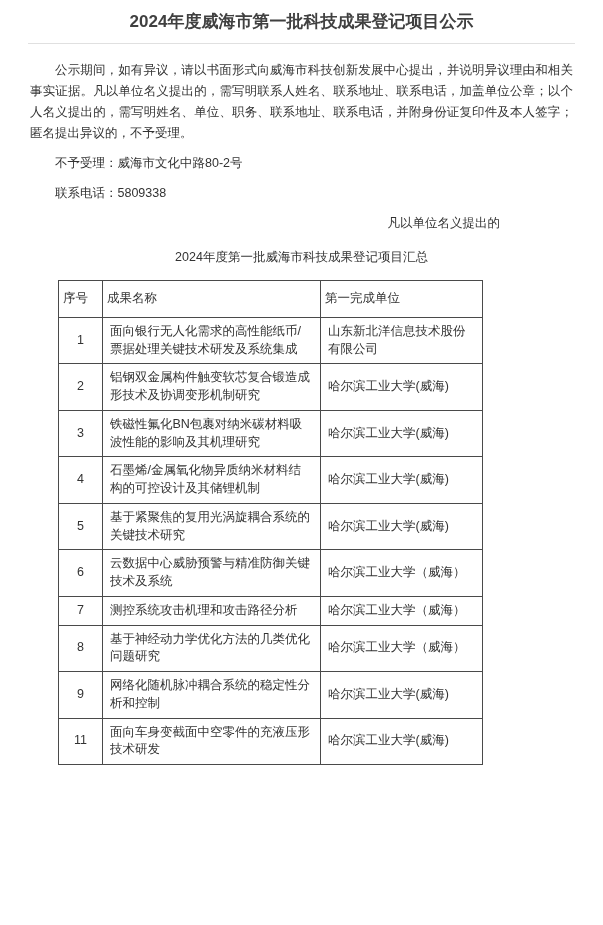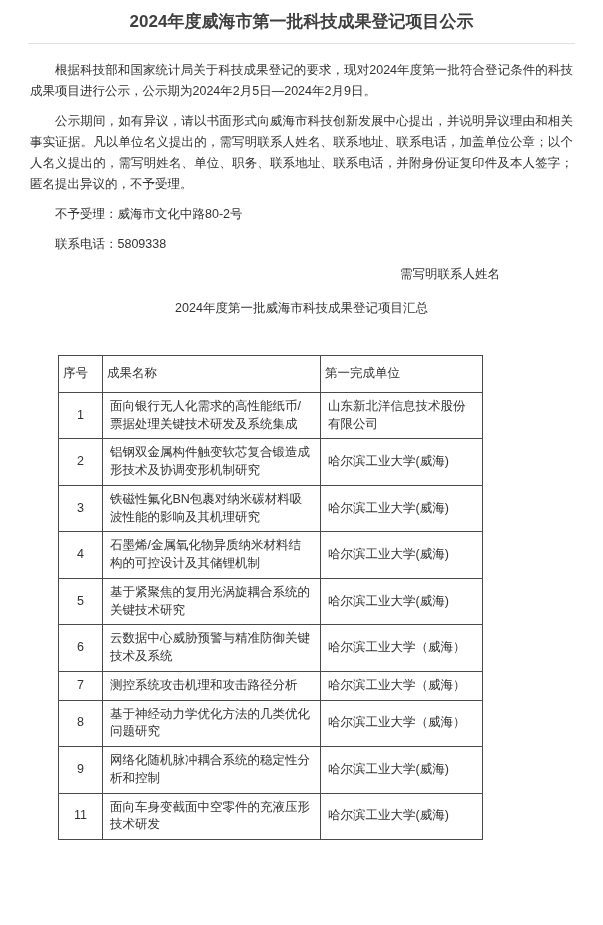--- a/index.html
+++ b/index.html
@@ -19,21 +19,21 @@
     display:flex; justify-content:center; gap:38px;
     font-size:11px; color:#999; padding:10px 0 8px 0; white-space:nowrap;
   }
   .meta-item { color:#999; }
   .font-size-ctrl span.sz { cursor:pointer; margin:0 1px; }
   .article-body { margin-top:16px; font-size:12.5px; line-height:1.68; color:#333; }
   .article-body p { text-indent:2em; margin-bottom:9px; text-align:justify; }
   .contact-line { text-indent:2em; margin-bottom:9px; font-size:12.5px; line-height:1.68; }
   .signature { text-align:right; padding-right:73px; font-size:12.5px; line-height:1.6; margin-top:6px; }
   .signature div { margin-bottom:7px; }
-  .table-title { text-align:center; font-size:12.5px; color:#333; margin:14px 0 36px 0; }
+  .table-title { text-align:center; font-size:12.5px; color:#333; margin:14px 0 12px 0; }
   .table-wrap { position:relative; width:424px; margin:0 auto 0 28px; }
   table.results {
     border-collapse:collapse; table-layout:fixed; width:424px;
     font-size:12.5px; color:#333;
   }
   table.results th, table.results td {
     border:1px solid #4a4a4a; padding:5px 7px; line-height:1.42;
     font-weight:normal; vertical-align:middle; word-break:break-all;
   }
   table.results th { text-align:left; padding:9px 4px; }
@@ -43,27 +43,26 @@
 </head>
 <body>
 
 <div class="page">
 
   <h1 class="article-title">2024年度威海市第一批科技成果登记项目公示</h1>
   <div class="title-rule"></div>
 
 
   <div class="article-body">
-    <p>根据科技部和国家统计局关于科技成果登记的要求，现对2024年度第一批符合登记条件的科技成果项目进行公示，公示期为2024年2月5日—2024年2月9日。</p>
     <p>公示期间，如有异议，请以书面形式向威海市科技创新发展中心提出，并说明异议理由和相关事实证据。凡以单位名义提出的，需写明联系人姓名、联系地址、联系电话，加盖单位公章；以个人名义提出的，需写明姓名、单位、职务、联系地址、联系电话，并附身份证复印件及本人签字；匿名提出异议的，不予受理。</p>
     <div class="contact-line">不予受理：威海市文化中路80-2号</div>
     <div class="contact-line">联系电话：5809338</div>
 
     <div class="signature">
-      <div>需写明联系人姓名</div>
+      <div>凡以单位名义提出的</div>
     </div>
 
     <div class="table-title">2024年度第一批威海市科技成果登记项目汇总</div>
   </div>
 
   <div class="table-wrap">
     <table class="results">
       <colgroup>
           <col class="c-no">
           <col class="c-name">

